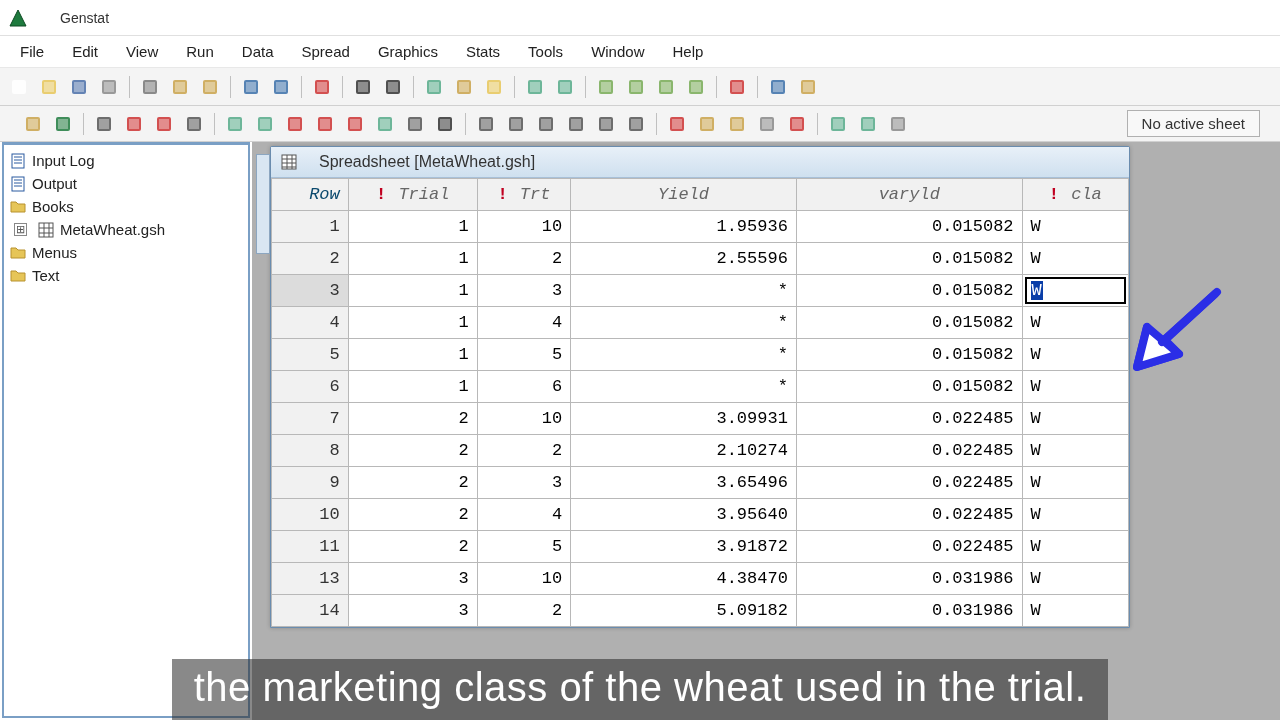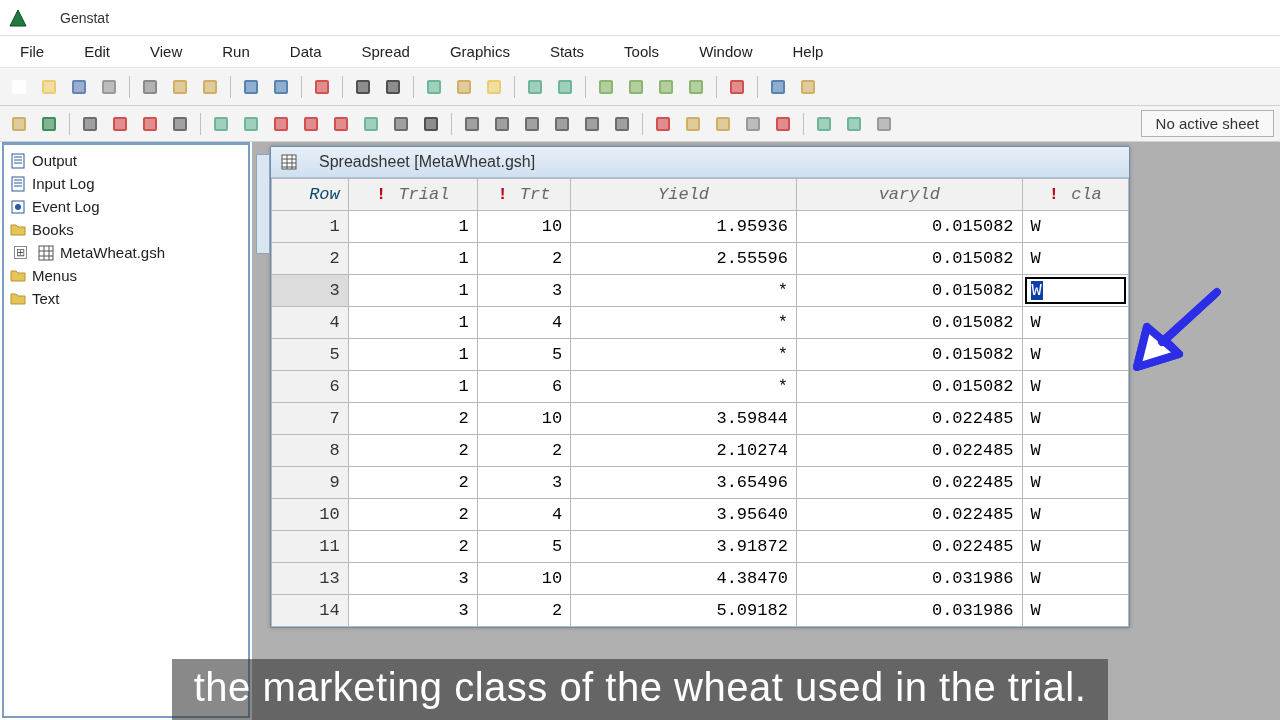--- a/index.html
+++ b/index.html
@@ -2,25 +2,25 @@
 <html><head>
 <meta charset="utf-8">
 <style>
 * { box-sizing: border-box; margin: 0; padding: 0; }
 body { font-family: "Segoe UI", Tahoma, sans-serif; font-size: 13px; background: #fff; overflow: hidden; width: 1280px; height: 720px; position: relative; }
 
 .titlebar { height: 36px; display: flex; align-items: center; padding: 4px 8px; background: #fff; border-bottom: 1px solid #e0e0e0; gap: 24px; }
 .titlebar .app-icon { width: 20px; height: 20px; margin-right: 8px; }
 .titlebar .app-title { font-size: 14px; color: #333; }
 
-.menubar { height: 32px; display: flex; align-items: center; gap: 12px; padding: 0 6px; background: #fff; border-bottom: 1px solid #e8e8e8; }
+.menubar { height: 32px; display: flex; align-items: center; gap: 0; padding: 0 6px; background: #fff; border-bottom: 1px solid #e8e8e8; }
 .menubar .menu-item { padding: 6px 14px; font-size: 15px; color: #222; cursor: default; }
 
 .toolbar { height: 38px; display: flex; align-items: center; gap: 4px; padding: 4px 6px; background: #f4f4f4; border-bottom: 1px solid #d0d0d0; }
-.toolbar2 { height: 36px; display: flex; align-items: center; gap: 4px; padding: 4px 6px; background: #f4f4f4; border-bottom: 1px solid #d0d0d0; }
+.toolbar2 { height: 36px; display: flex; align-items: center; gap: 4px; padding: 4px 20px; background: #f4f4f4; border-bottom: 1px solid #d0d0d0; }
 .tb-btn { width: 26px; height: 26px; display: flex; align-items: center; justify-content: center; border: 1px solid transparent; border-radius: 2px; cursor: pointer; }
 .tb-sep { width: 1px; height: 22px; background: #c0c0c0; margin: 0 3px; }
 .toolbar2 .status-box { margin-left: auto; padding: 4px 14px; border: 1px solid #b0b0b0; background: #f8f8f8; font-size: 15px; color: #333; }
 
 .workspace { display: flex; height: calc(720px - 36px - 32px - 38px - 36px); background: #fff; }
 .nav-panel { width: 248px; border: 2px solid #7a9fc5; border-top-width: 3px; margin: 0 2px 2px 2px; background: #fff; padding: 4px 2px; overflow: auto; }
 .nav-item { display: flex; align-items: center; gap: 6px; padding: 3px 4px; font-size: 15px; color: #222; cursor: default; }
 .nav-item.indent { padding-left: 32px; position: relative; }
 .nav-item.indent::before { content: "⊞"; position: absolute; left: 8px; font-size: 11px; color: #555; border:1px solid #888; width:11px; height:11px; line-height:10px; text-align:center;}
 .nav-icon { width: 16px; height: 16px; flex-shrink: 0; }
@@ -518,39 +518,30 @@
 
 <div class="workspace">
   <div class="nav-panel" id="nav">
       <div class="nav-item">
         <span class="nav-icon">
           <svg viewBox="0 0 16 16" width="16" height="16">
             <rect x="2" y="1" width="12" height="14" fill="#fff" stroke="#2a5aa0"></rect>
             <path d="M4 4h8M4 7h8M4 10h8" stroke="#2a5aa0"></path>
           </svg>
         </span>
-        <span>Output</span>
+        <span>Input Log</span>
       </div>
       <div class="nav-item">
         <span class="nav-icon">
           <svg viewBox="0 0 16 16" width="16" height="16">
             <rect x="2" y="1" width="12" height="14" fill="#fff" stroke="#2a5aa0"></rect>
             <path d="M4 4h8M4 7h8M4 10h8" stroke="#2a5aa0"></path>
           </svg>
         </span>
-        <span>Input Log</span>
-      </div>
-      <div class="nav-item">
-        <span class="nav-icon">
-          <svg viewBox="0 0 16 16" width="16" height="16">
-            <rect x="2" y="2" width="12" height="12" fill="#fff" stroke="#2a5aa0"></rect>
-            <circle cx="8" cy="8" r="3" fill="#2a5aa0"></circle>
-          </svg>
-        </span>
-        <span>Event Log</span>
+        <span>Output</span>
       </div>
       <div class="nav-item">
         <span class="nav-icon">
           <svg viewBox="0 0 16 16" width="16" height="16">
             <path d="M1 3h5l2 2h7v8H1z" fill="#e6c558" stroke="#b8922f"></path>
           </svg>
         </span>
         <span>Books</span>
       </div>
       <div class="nav-item indent">
@@ -653,21 +644,21 @@
                 <td class="num">1</td>
                 <td class="num">6</td>
                 <td class="num">*</td>
                 <td class="num">0.015082</td>
                 <td class="txt">W</td>
               </tr>
               <tr>
                 <td class="rownum">7</td>
                 <td class="num">2</td>
                 <td class="num">10</td>
-                <td class="num">3.59844</td>
+                <td class="num">3.09931</td>
                 <td class="num">0.022485</td>
                 <td class="txt">W</td>
               </tr>
               <tr>
                 <td class="rownum">8</td>
                 <td class="num">2</td>
                 <td class="num">2</td>
                 <td class="num">2.10274</td>
                 <td class="num">0.022485</td>
                 <td class="txt">W</td>

